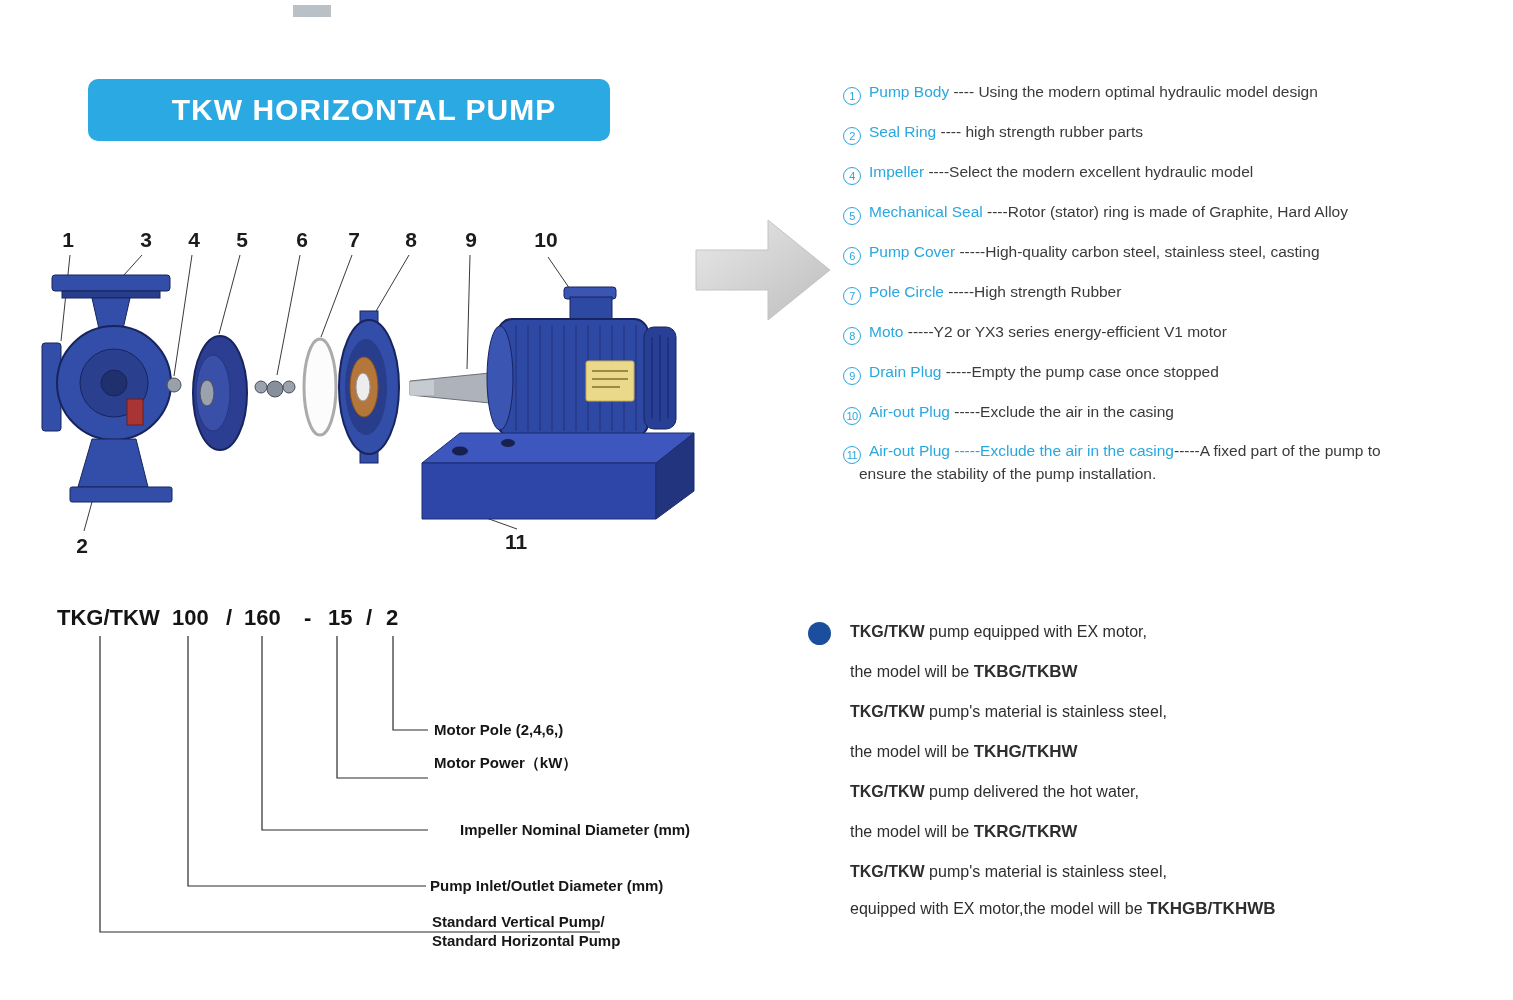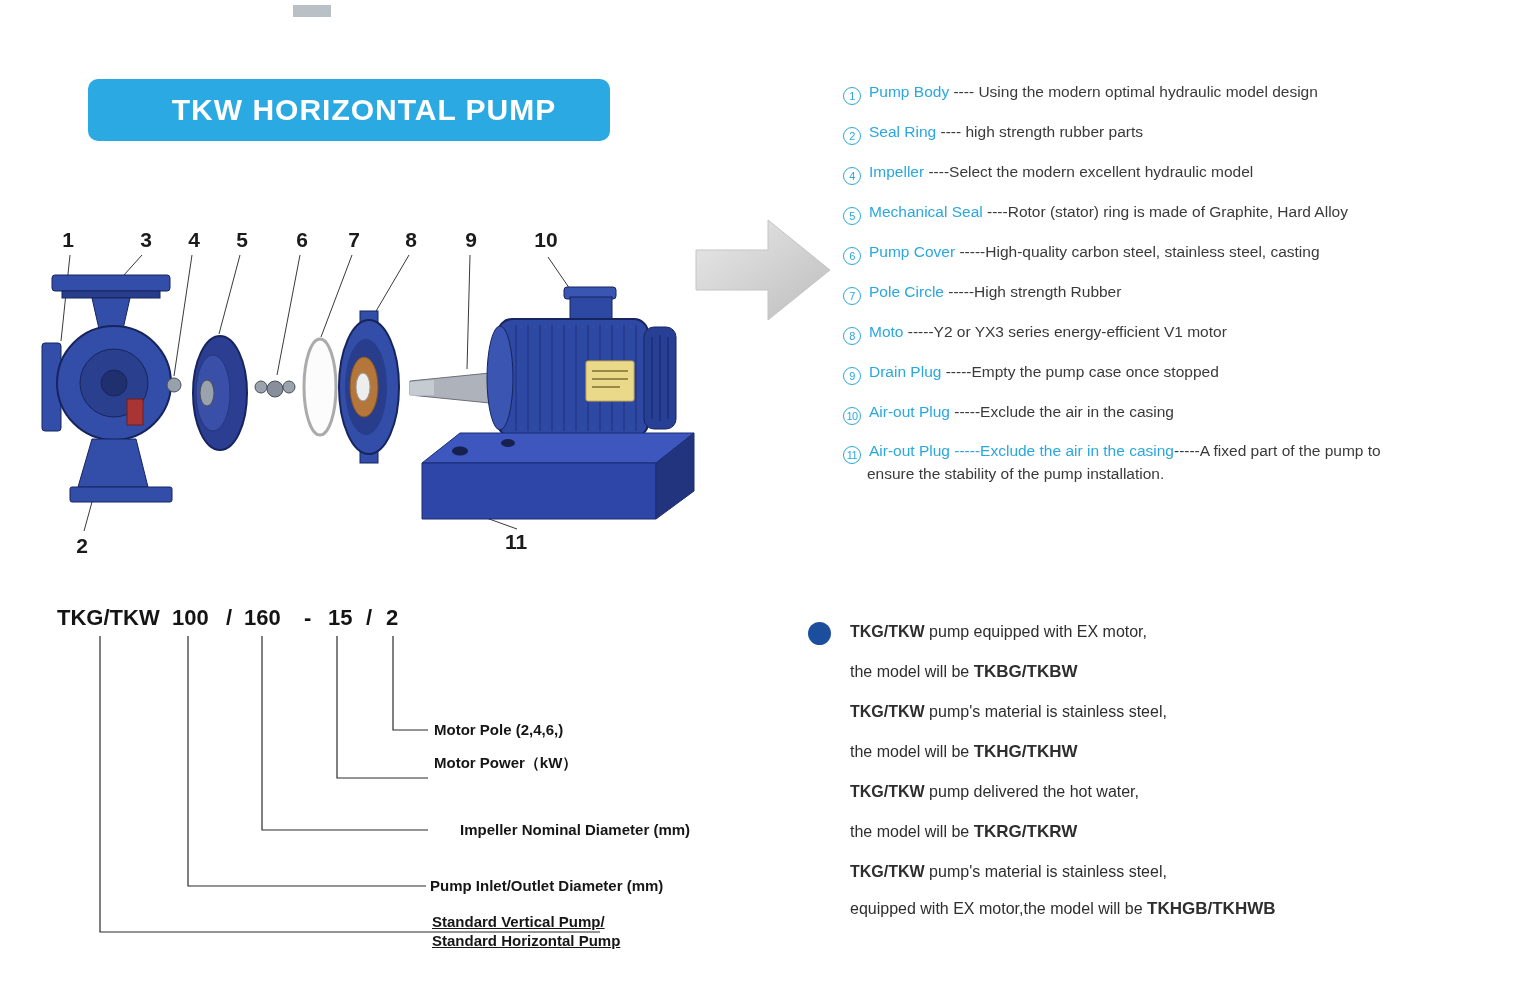--- a/index.html
+++ b/index.html
@@ -12,33 +12,33 @@
 
   
   .banner { left:88px; top:79px; width:522px; height:62px; background:#2BA9E2; border-radius:10px;
             display:flex; align-items:center; justify-content:center; }
   .banner h1 { color:#ffffff; font-size:30px; font-weight:bold; letter-spacing:1px;margin-left:30px; }
 
   
   .parts-list { left:843px; top:72px; width:665px; list-style:none; }
   .parts-list li { height:40px; line-height:40px; white-space:nowrap; font-size:15.5px; color:#3a3a3a; }
   .parts-list li.multiline { height:auto; line-height:20px; padding-top:9px; }
-  .parts-list .cont { margin-left:24px; }
+  .parts-list .cont { margin-left:16px; }
   .badge { display:inline-flex; width:18px; height:18px; border:1.5px solid #2AA7DE; border-radius:50%;
            align-items:center; justify-content:center; font-size:11px; letter-spacing:-0.5px;
            color:#2AA7DE; margin-right:8px; vertical-align:-3px; }
   .pname { color:#2AA7DE; }
   .pdesc { color:#3a3a3a; }
   .pdesc-blue { color:#2AA7DE; }
 
   
   .model-block { left:40px; top:600px; width:730px; height:390px; }
   .code-seg { position:absolute; top:5px; font-size:22px; font-weight:bold; color:#141414; }
   .mlabel { position:absolute; font-size:15px; font-weight:bold; color:#161616; white-space:nowrap; }
-  .mlabel.small2 { line-height:19px;text-decoration:underline; }
+  .mlabel.small2 { line-height:19px; }
 
   
   .notes-block { left:806px; top:612px; width:600px; }
   .bullet { position:absolute; left:2px; top:10px; width:23px; height:23px; border-radius:50%; background:#1B4F9E; }
   .notes-lines { margin-left:44px; }
   .notes-lines p { height:40px; line-height:40px; font-size:16px; color:#2e2e2e; white-space:nowrap; }
   .notes-lines p:last-child { height:34px; line-height:34px; }
   .bold { font-weight:bold; }
   .mdl { font-weight:bold; font-size:17px; }
 

